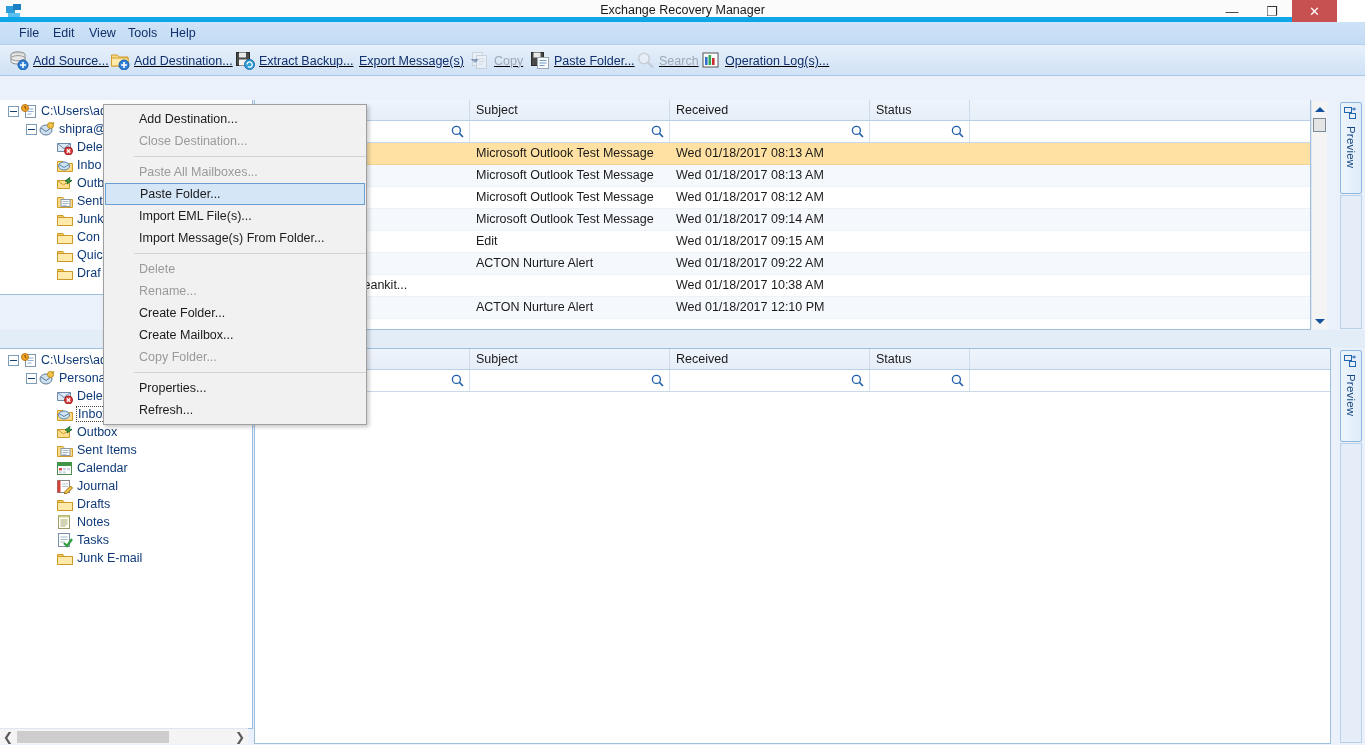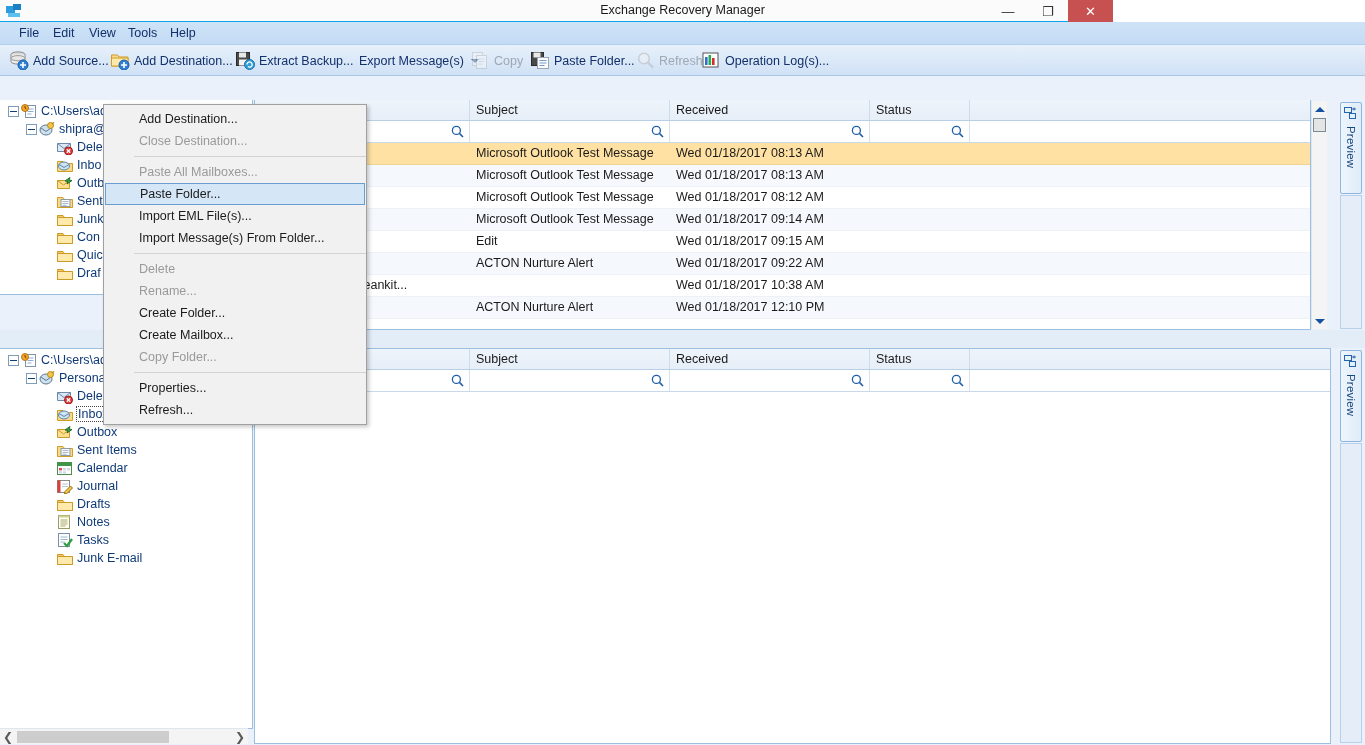--- a/index.html
+++ b/index.html
@@ -7,23 +7,23 @@
     margin: 0; padding: 0;
     width: 1365px; height: 745px;
     overflow: hidden;
     font-family: "Liberation Sans", sans-serif;
     font-size: 12px;
     background: #ffffff;
   }
 
   
   #titlebar {
-    position: absolute; top: 0; left: 0; width: 1113px; height: 22px;
+    position: absolute; top: 0; left: 0; width: 1337px; height: 22px;
     background: #fbfbfb;
-    border-bottom: 1px solid #0ea5e9;
+    border-bottom: 5px solid #0ea5e9;
   }
   #titlebar .appicon {
     position: absolute; left: 6px; top: 4px; width: 16px; height: 14px;
   }
   #titlebar .title {
     position: absolute; left: 0; top: 3px; width: 1365px;
     text-align: center; font-size: 12.5px; color: #1a1a1a;
   }
   .wbtn {
     position: absolute; top: 0; height: 22px; width: 40px;
@@ -49,21 +49,21 @@
 
   
   #toolbar {
     position: absolute; top: 45px; left: 0; width: 1365px; height: 31px;
     background: linear-gradient(to bottom, #e7f1fb 0%, #dce9f8 45%, #d0e2f6 100%);
     border-bottom: 1px solid #a9c6e4;
   }
   .tb-btn {
     position: absolute; top: 3px; height: 25px;
     display: flex; align-items: center; gap: 4px;
-    padding: 0 4px; cursor: default; white-space: nowrap;
+    padding: 0 4px; cursor: default; white-space: nowrap; text-decoration: underline;
   }
   .tb-btn .lbl { font-size: 12.5px; color: #12306b; }
   .tb-btn.disabled .lbl { color: #a0a8b4; }
   .tb-ico { width: 19px; height: 19px; position: relative; flex: none; }
   .tb-caret {
     width: 0; height: 0; margin-left: 3px;
     border-left: 4px solid transparent; border-right: 4px solid transparent;
     border-top: 4px solid #3a5f96;
   }
 
@@ -268,21 +268,21 @@
           <rect x="6.5" y="6.5" width="11" height="11" fill="#fbfbfb" stroke="#9aa6b2"></rect>
           <path d="M8.5 9.5 h7 M8.5 12 h7 M8.5 14.5 h5" stroke="#6f9ccc"></path>
         </svg></span>
       <span class="lbl">Paste Folder...</span>
     </div>
     <div class="tb-btn disabled" style="left:632px;">
       <span class="tb-ico" style="opacity: 0.45;"><svg width="19" height="19" viewBox="0 0 19 19">
           <circle cx="8" cy="7.5" r="5.3" fill="#f4f4f4" stroke="#b0b0b0" stroke-width="1.6"></circle>
           <path d="M12 11.5 L17 16.5" stroke="#b0b0b0" stroke-width="2.4"></path>
         </svg></span>
-      <span class="lbl">Refresh</span>
+      <span class="lbl">Search</span>
     </div>
     <div class="tb-btn" style="left:698px;">
       <span class="tb-ico"><svg width="19" height="19" viewBox="0 0 19 19">
           <rect x="1" y="2" width="15" height="14" fill="#fff" stroke="#555"></rect>
           <rect x="3" y="6" width="2.6" height="8" fill="#2f6fd0"></rect>
           <rect x="6.5" y="4" width="2.6" height="10" fill="#2aa94f"></rect>
           <rect x="10" y="7" width="2.6" height="7" fill="#d02f2f"></rect>
         </svg></span>
       <span class="lbl">Operation Log(s)...</span>
     </div>

